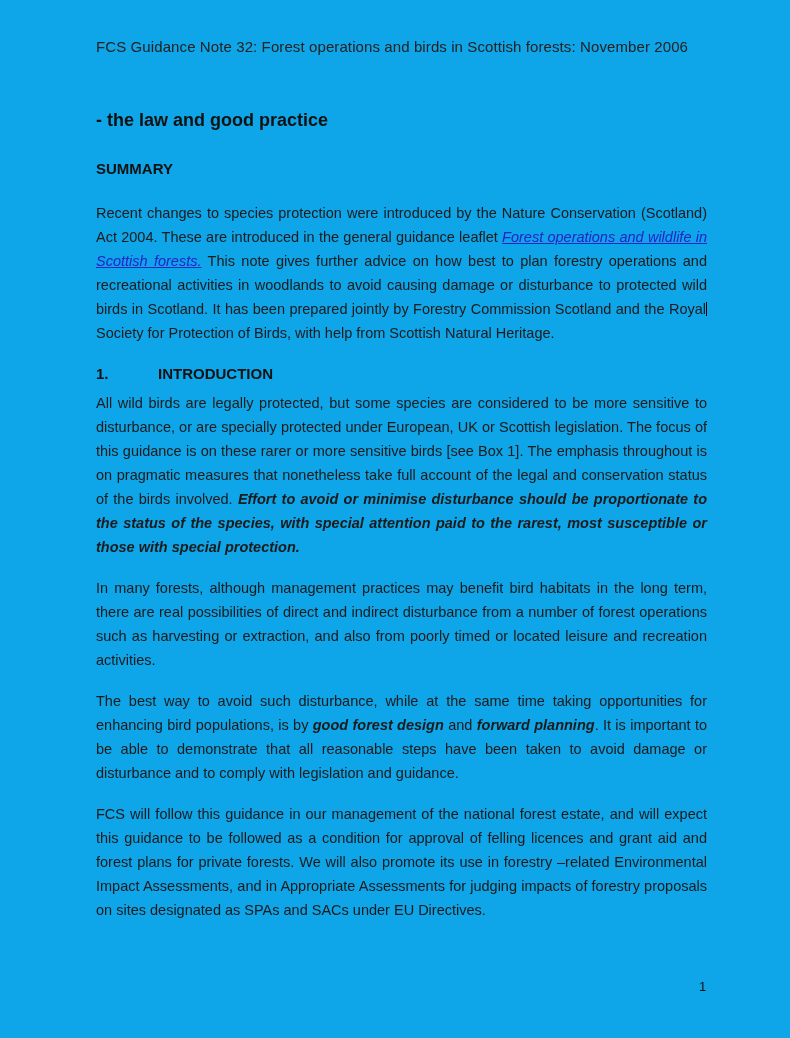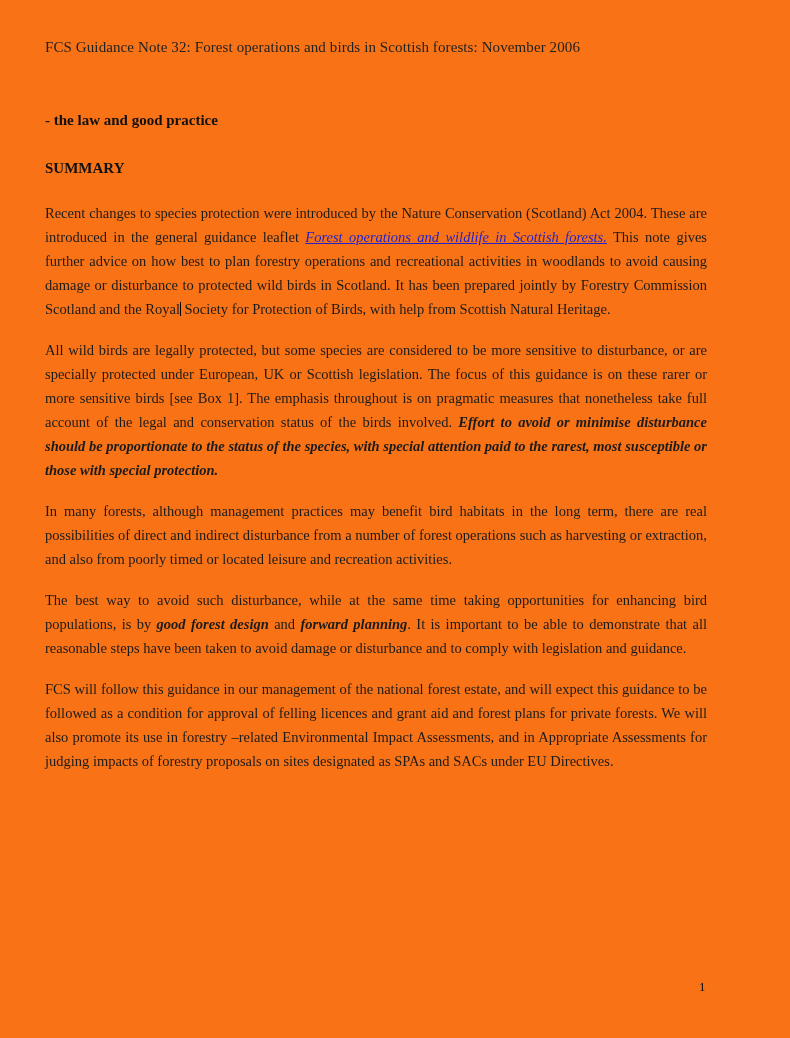--- a/index.html
+++ b/index.html
@@ -6,37 +6,36 @@
   html, body { background: #ffffff; }
   body {
     width: 790px; height: 1038px;
     font-family: "Liberation Sans", sans-serif;
     color: #1b1b1b;
     position: relative;
     overflow: hidden;
   }
   .page {
     position: absolute; inset: 0;
-    background: #f97316;
-    padding: 38px 83px 0 45px;
-    font-family: Liberation Serif, serif;
+    background: #0ea5e9;
+    padding: 38px 83px 0 96px;
   }
   .running-header {
     font-size: 15px; line-height: 18px;
     letter-spacing: 0.1px;
     margin-bottom: 56px;
     color: #222;
   }
   .title {
     font-size: 21.5px; font-weight: bold;
     line-height: 24px; letter-spacing: 0.2px;
     color: #111;
   }
   .subtitle {
-    font-size: 15px; font-weight: bold;
+    font-size: 18px; font-weight: bold;
     line-height: 17px; margin-top: 3px;
     color: #111;
   }
   .section-heading {
     font-size: 15px; font-weight: bold;
     line-height: 17px;
     margin: 31px 0 24px 0;
     color: #111;
   }
   .section-heading.numbered { margin: 20px 0 9px 0; }
@@ -70,20 +69,21 @@
 
   <div class="running-header">FCS Guidance Note 32: Forest operations and birds in Scottish forests: November 2006</div>
 
   <div class="subtitle">- the law and good practice</div>
 
   <h2 class="section-heading">SUMMARY</h2>
 
   <p class="body"><span>Recent changes to species protection were introduced by the Nature Conservation (Scotland) Act 2004. These are introduced in the general guidance leaflet </span><a class="doc-link" style="color: rgb(35, 35, 200);">Forest operations and wildlife in Scottish forests.</a><span> This note gives further advice on how best to plan forestry operations and recreational activities in woodlands to avoid causing damage or disturbance to protected wild birds in Scotland. It has been prepared jointly by Forestry Commission Scotland and the Royal</span><span class="caret"></span><span> Society for Protection of Birds, with help from Scottish Natural Heritage.</span></p>
 
 
+  <h2 class="section-heading numbered"><span class="sec-num">1.</span><span>INTRODUCTION</span></h2>
 
   <p class="body"><span>All wild birds are legally protected, but some species are considered to be more sensitive to disturbance, or are specially protected under European, UK or Scottish legislation. The focus of this guidance is on these rarer or more sensitive birds [see Box 1]. The emphasis throughout is on pragmatic measures that nonetheless take full account of the legal and conservation status of the birds involved. </span><span class="emph">Effort to avoid or minimise disturbance should be proportionate to the status of the species, with special attention paid to the rarest, most susceptible or those with special protection.</span></p>
 
   <p class="body">In many forests, although management practices may benefit bird habitats in the long term, there are real possibilities of direct and indirect disturbance from a number of forest operations such as harvesting or extraction, and also from poorly timed or located leisure and recreation activities.</p>
 
   <p class="body"><span>The best way to avoid such disturbance, while at the same time taking opportunities for enhancing bird populations, is by </span><span class="emph">good forest design</span><span> and </span><span class="emph">forward planning</span><span>. It is important to be able to demonstrate that all reasonable steps have been taken to avoid damage or disturbance and to comply with legislation and guidance.</span></p>
 
   <p class="body">FCS will follow this guidance in our management of the national forest estate, and will expect this guidance to be followed as a condition for approval of felling licences and grant aid and forest plans for private forests. We will also promote its use in forestry –related Environmental Impact Assessments, and in Appropriate Assessments for judging impacts of forestry proposals on sites designated as SPAs and SACs under EU Directives.</p>
 
   <div class="page-number">1</div>

